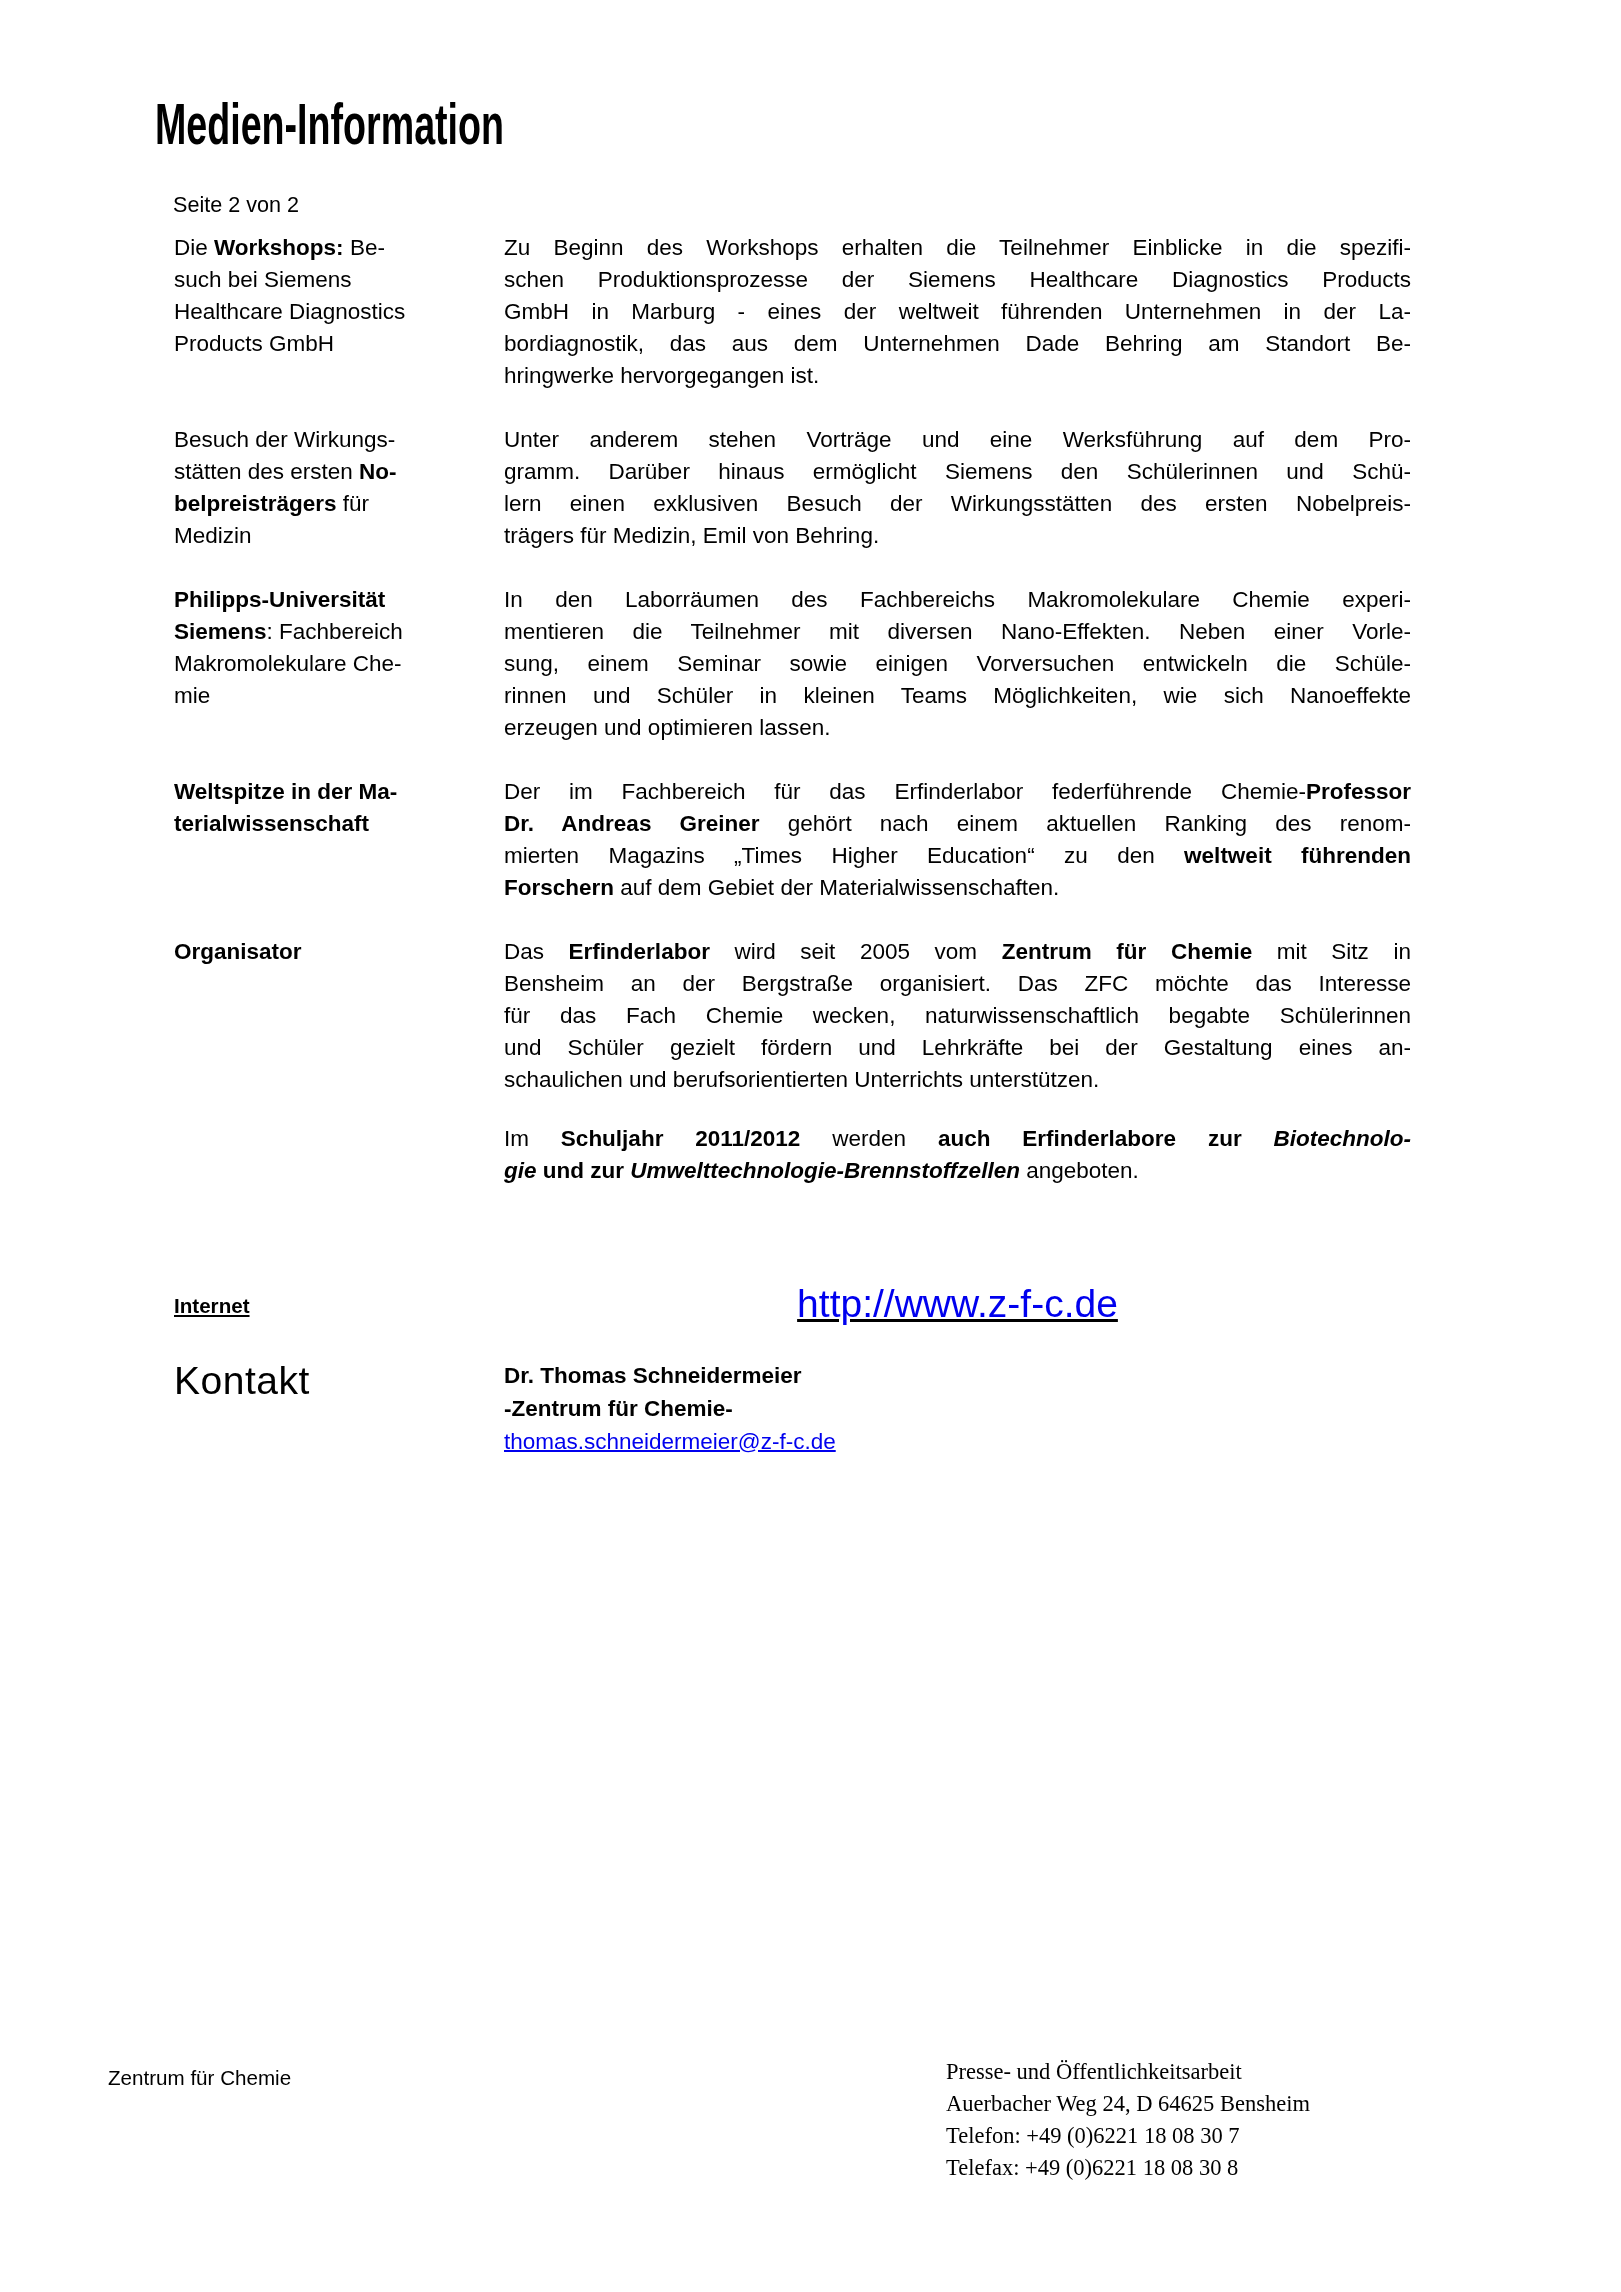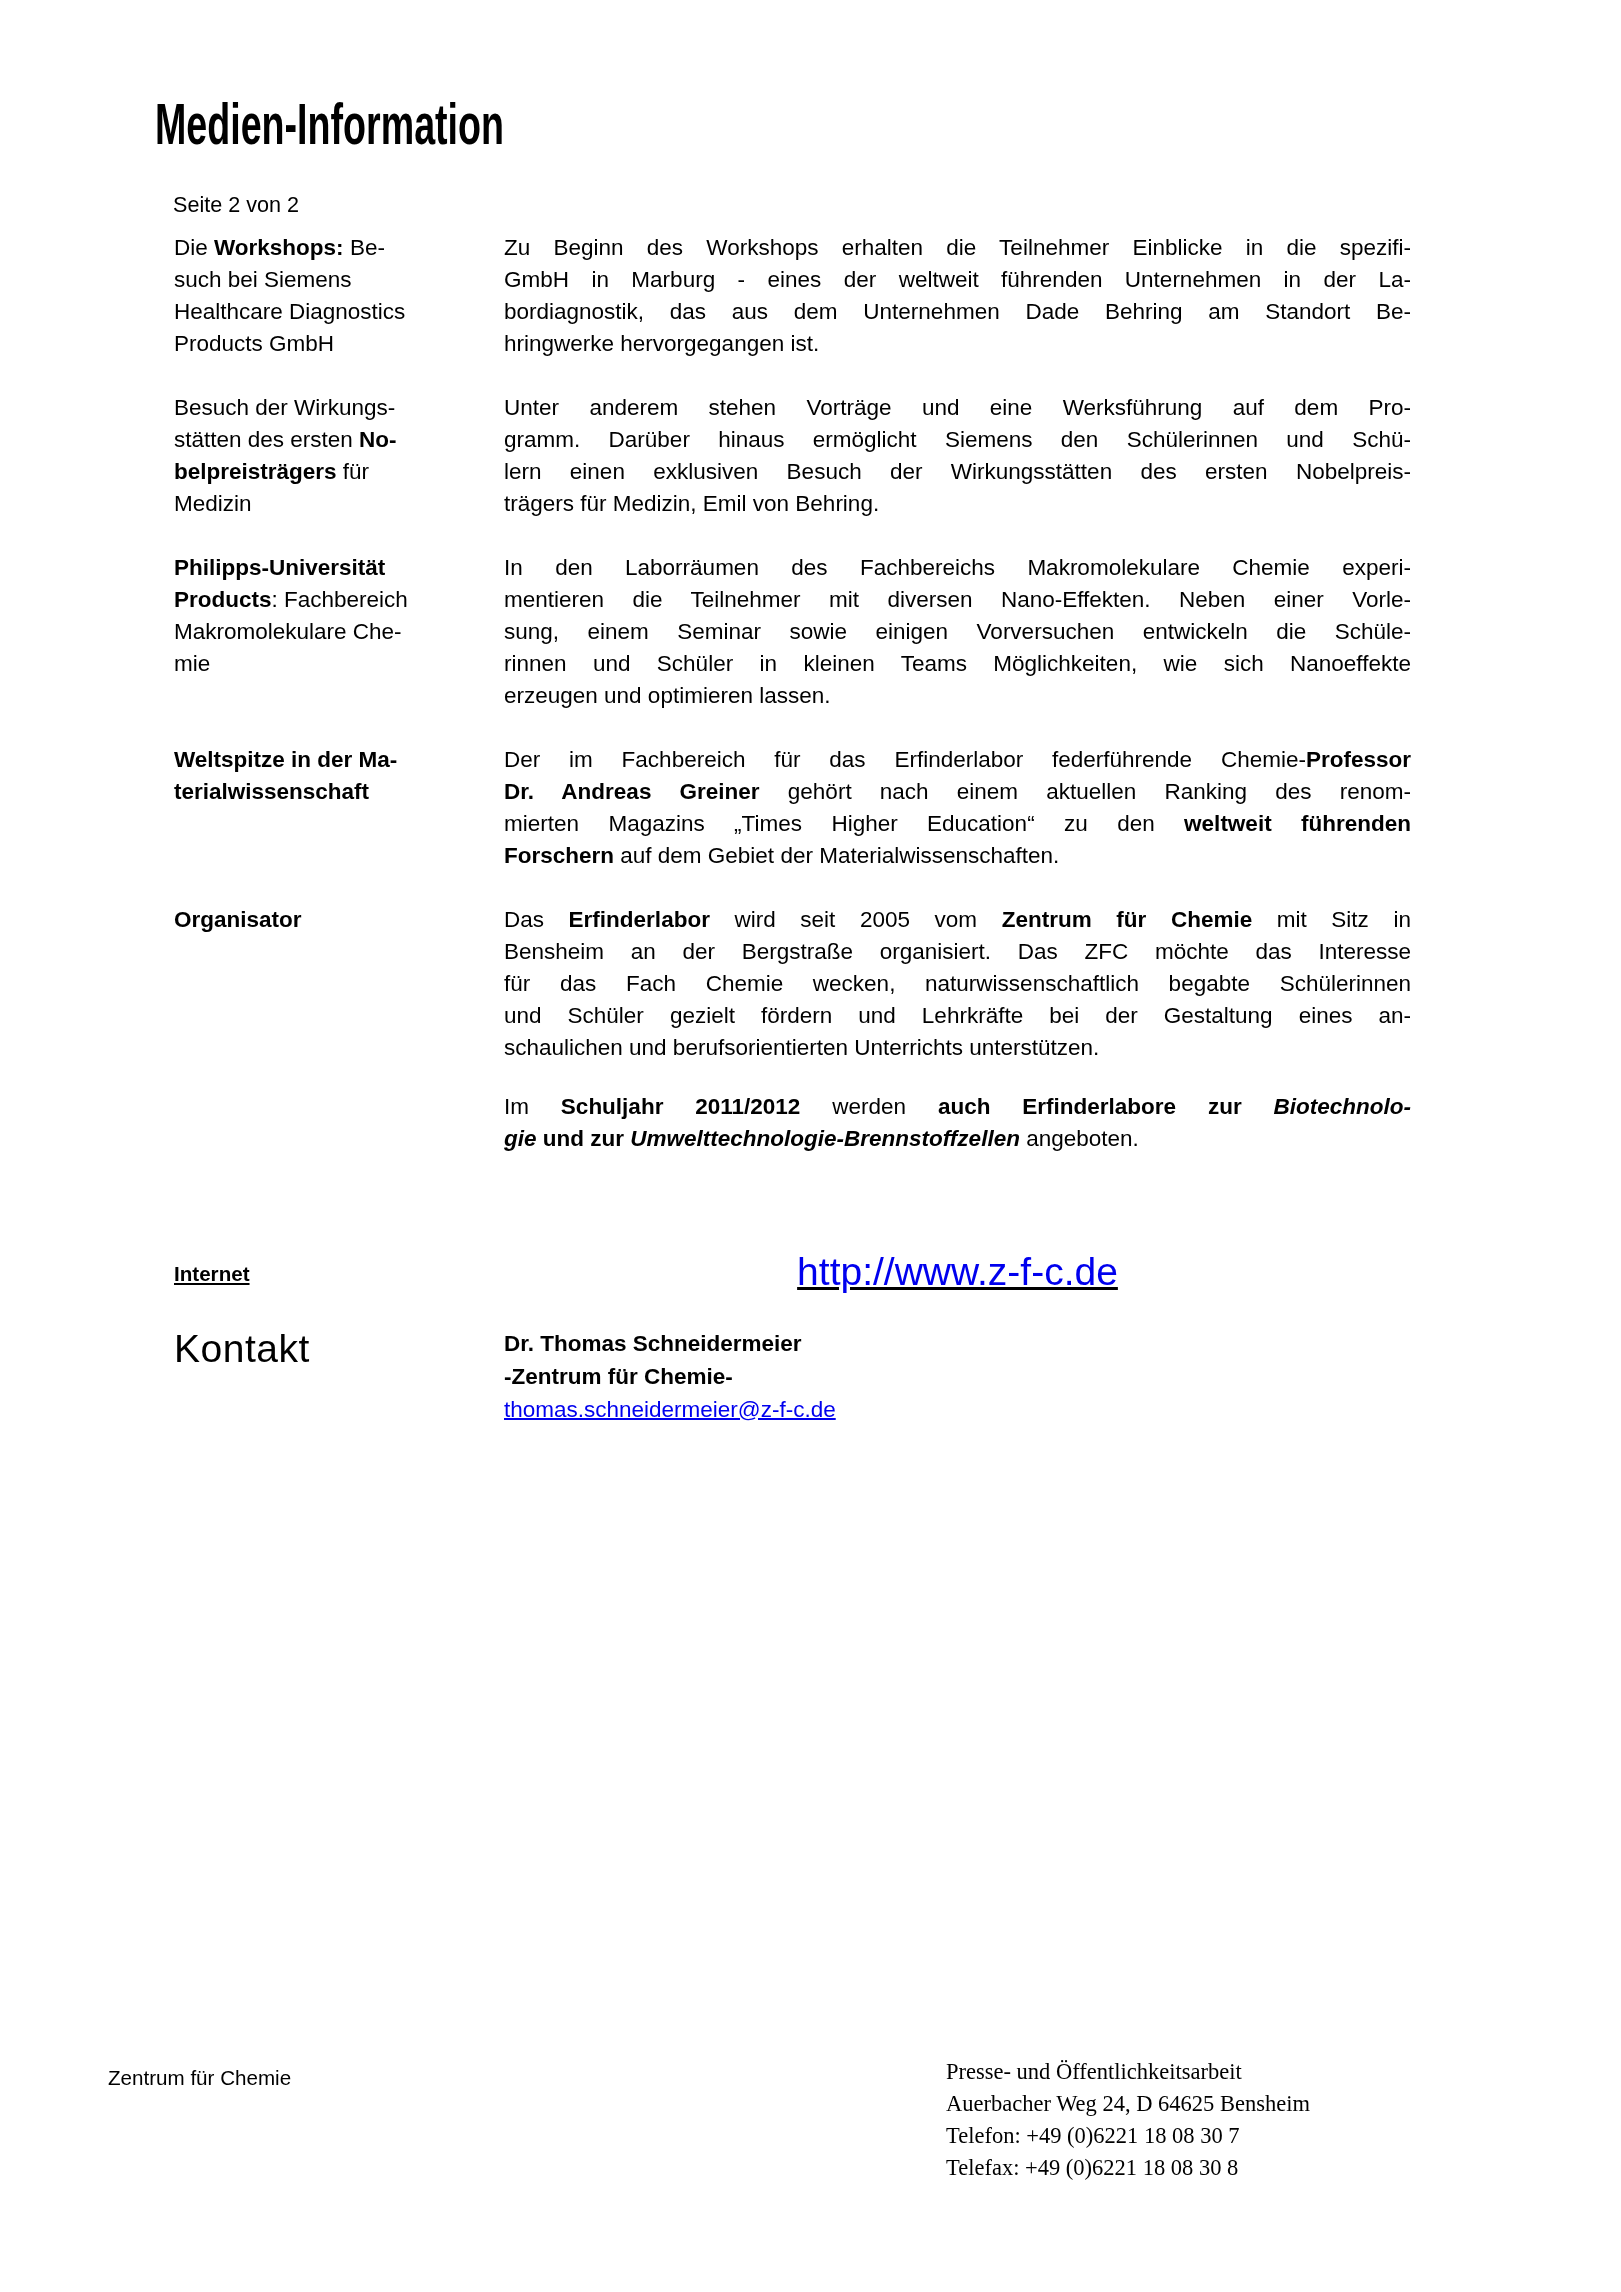--- a/index.html
+++ b/index.html
@@ -53,20 +53,21 @@
         <div class="row">
           <div class="label-cell">
             <div class="line last"><span>Die </span><span class="bd">Workshops:</span><span> Be-</span></div>
             <div class="line last"><span>such bei Siemens</span></div>
             <div class="line last"><span>Healthcare Diagnostics</span></div>
             <div class="line last"><span>Products GmbH</span></div>
           </div>
           <div class="para-cell">
             <div class="para">
               <div class="line"><span>Zu Beginn des Workshops erhalten die Teilnehmer Einblicke in die spezifi-</span></div>
+              <div class="line"><span>schen Produktionsprozesse der Siemens Healthcare Diagnostics Products</span></div>
               <div class="line"><span>GmbH in Marburg - eines der weltweit führenden Unternehmen in der La-</span></div>
               <div class="line"><span>bordiagnostik, das aus dem Unternehmen Dade Behring am Standort Be-</span></div>
               <div class="line last"><span>hringwerke hervorgegangen ist.</span></div>
             </div>
           </div>
         </div>
         <div class="row">
           <div class="label-cell">
             <div class="line last"><span>Besuch der Wirkungs-</span></div>
             <div class="line last"><span>stätten des ersten </span><span class="bd">No-</span></div>
@@ -78,21 +79,21 @@
               <div class="line"><span>Unter anderem stehen Vorträge und eine Werksführung auf dem Pro-</span></div>
               <div class="line"><span>gramm. Darüber hinaus ermöglicht Siemens den Schülerinnen und Schü-</span></div>
               <div class="line"><span>lern einen exklusiven Besuch der Wirkungsstätten des ersten Nobelpreis-</span></div>
               <div class="line last"><span>trägers für Medizin, Emil von Behring.</span></div>
             </div>
           </div>
         </div>
         <div class="row">
           <div class="label-cell">
             <div class="line last"><span class="bd">Philipps-Universität</span></div>
-            <div class="line last"><span class="bd">Products</span><span>: Fachbereich</span></div>
+            <div class="line last"><span class="bd">Siemens</span><span>: Fachbereich</span></div>
             <div class="line last"><span>Makromolekulare Che-</span></div>
             <div class="line last"><span>mie</span></div>
           </div>
           <div class="para-cell">
             <div class="para">
               <div class="line"><span>In den Laborräumen des Fachbereichs Makromolekulare Chemie experi-</span></div>
               <div class="line"><span>mentieren die Teilnehmer mit diversen Nano-Effekten. Neben einer Vorle-</span></div>
               <div class="line"><span>sung, einem Seminar sowie einigen Vorversuchen entwickeln die Schüle-</span></div>
               <div class="line"><span>rinnen und Schüler in kleinen Teams Möglichkeiten, wie sich Nanoeffekte</span></div>
               <div class="line last"><span>erzeugen und optimieren lassen.</span></div>

